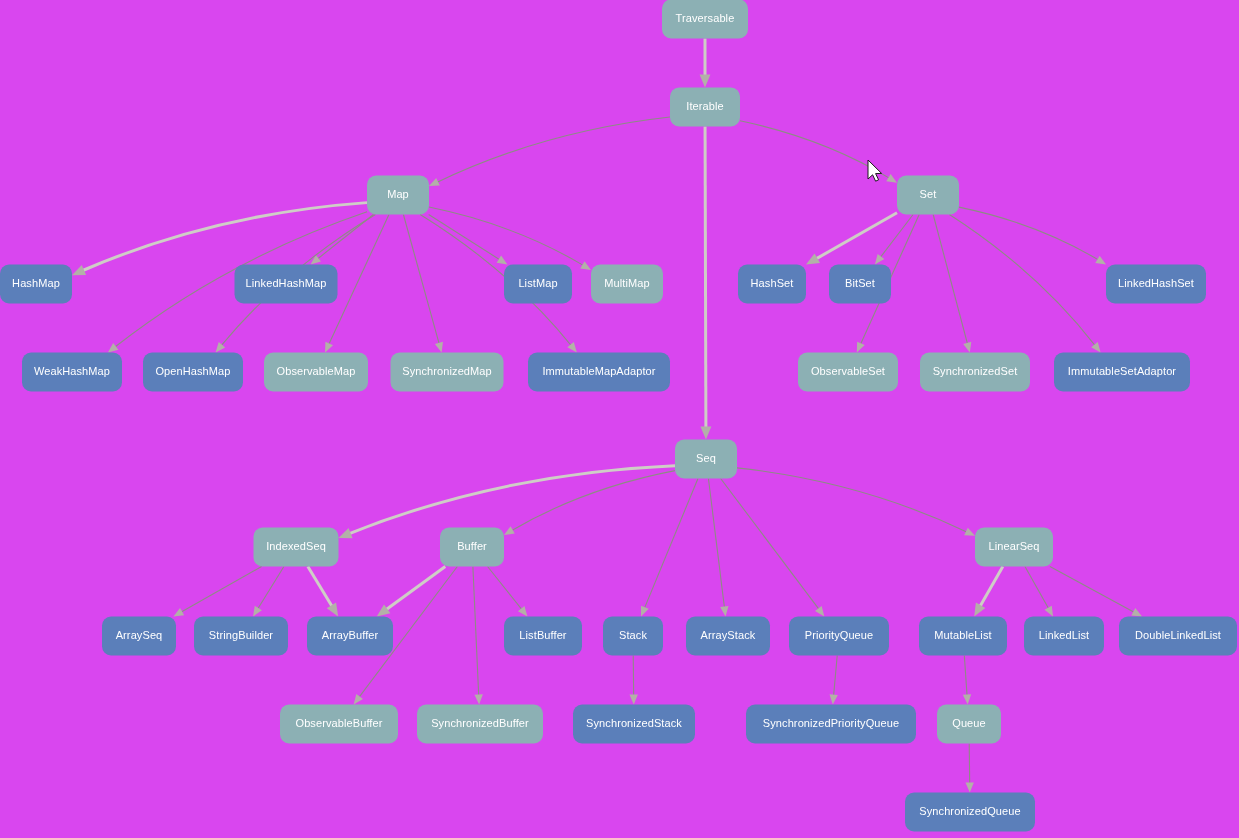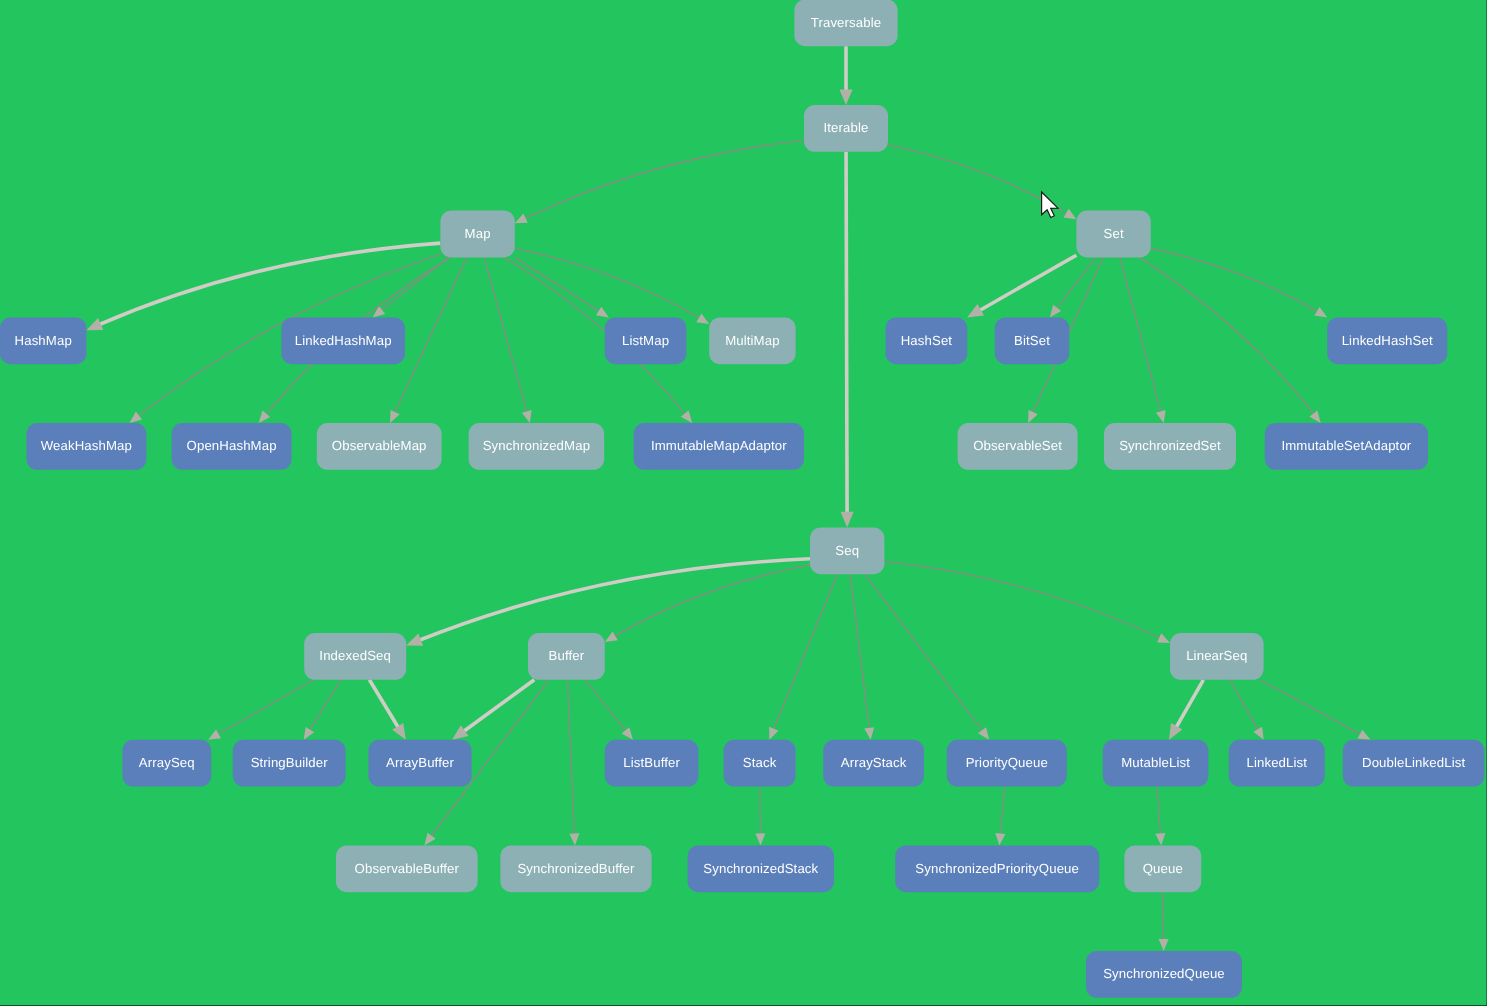--- a/index.html
+++ b/index.html
@@ -5,21 +5,21 @@
 <style>
   html, body {
     margin: 0;
     padding: 0;
     background: #000000;
   }
   #stage {
     position: relative;
     width: 1239px;
     height: 838px;
-    background: #22c55e;
+    background: #d946ef;
     overflow: hidden;
     font-family: "Liberation Sans", sans-serif;
   }
   #graph-svg {
     position: absolute;
     left: 0; top: 0;
     width: 1239px;
     height: 838px;
     display: block;
   }

